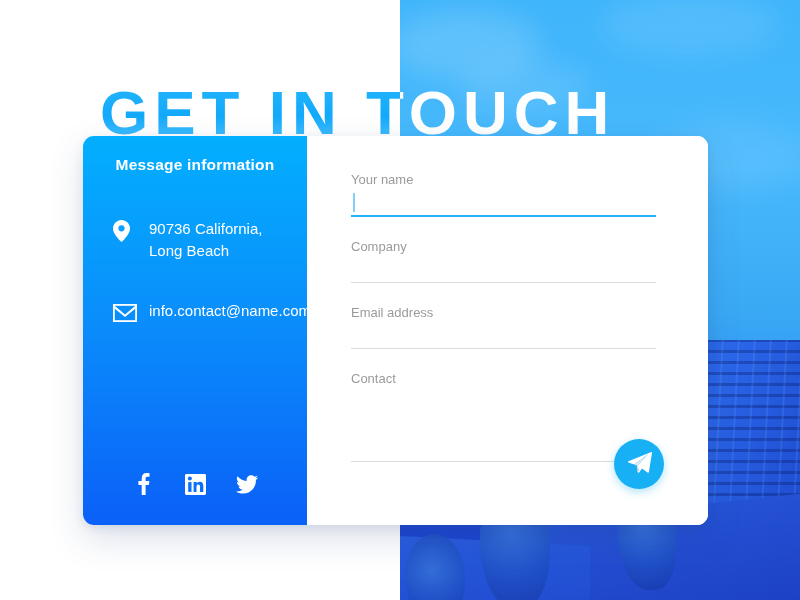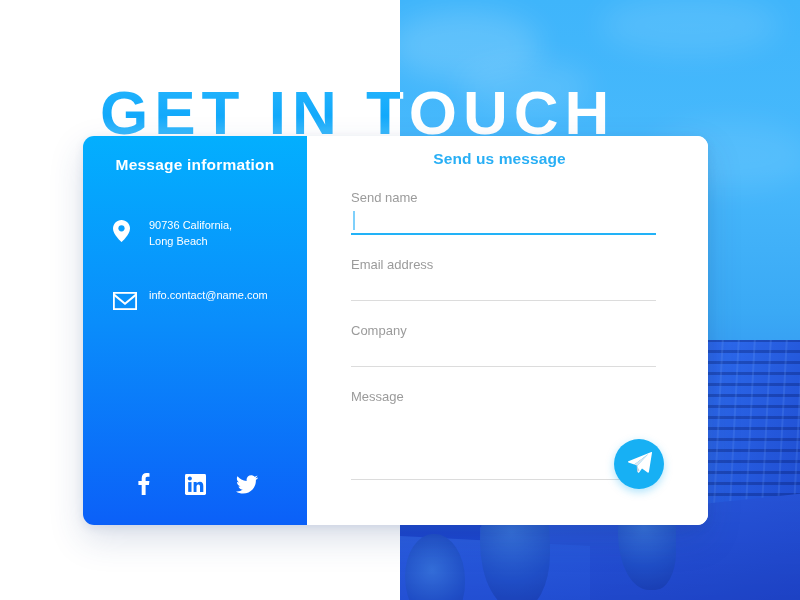--- a/index.html
+++ b/index.html
@@ -208,21 +208,21 @@
   }
   .info-row .ico {
     flex: 0 0 28px;
     width: 28px;
     height: 26px;
     display: flex;
     align-items: center;
     justify-content: flex-start;
   }
   .info-row .txt {
-    font-size: 11px;
+    font-size: 15px;
     line-height: 1.45;
     color: #ffffff;
     padding-left: 8px;
     white-space: pre-line;
   }
   .socials {
     position: absolute;
     left: 0;
     bottom: 30px;
     width: 100%;
@@ -447,41 +447,40 @@
         </span>
         <span class="s-ico">
           <svg width="25" height="21" viewBox="0 0 25 21" aria-hidden="true">
             <path d="M25 2.5c-.9.4-1.9.7-2.9.8 1.1-.6 1.9-1.7 2.3-2.9-1 .6-2.1 1-3.3 1.3C20.1.6 18.7 0 17.2 0c-2.9 0-5.2 2.3-5.2 5.2 0 .4 0 .8.1 1.2C7.8 6.2 4.1 4.2 1.7 1.2c-.5.8-.7 1.7-.7 2.6 0 1.8.9 3.4 2.3 4.3-.8 0-1.6-.3-2.3-.7v.1c0 2.5 1.8 4.6 4.2 5.1-.4.1-.9.2-1.4.2-.3 0-.7 0-1-.1.7 2.1 2.6 3.6 4.9 3.6-1.8 1.4-4 2.2-6.5 2.2-.4 0-.8 0-1.2-.1 2.3 1.5 5.1 2.4 8 2.4 9.4 0 14.6-7.8 14.6-14.6v-.7c1-.7 1.9-1.6 2.6-2.6z" fill="#ffffff"></path>
           </svg>
         </span>
       </div>
     </div>
 
     <div class="form-panel">
-      <h2 class="form-title">Send us message</h2>
 
       <div class="field active">
-        <span class="field-label">Send name</span>
+        <span class="field-label">Your name</span>
         <div class="field-line">
           <span class="caret"></span>
         </div>
       </div>
 
       <div class="field">
+        <span class="field-label">Company</span>
+        <div class="field-line"></div>
+      </div>
+
+      <div class="field">
         <span class="field-label">Email address</span>
         <div class="field-line"></div>
       </div>
 
-      <div class="field">
-        <span class="field-label">Company</span>
-        <div class="field-line"></div>
-      </div>
-
       <div class="field message">
-        <span class="field-label">Message</span>
+        <span class="field-label">Contact</span>
         <div class="field-line"></div>
       </div>
 
       <button class="send-btn">
         <span>
           <svg width="25" height="23" viewBox="0 0 25 23" aria-hidden="true">
             <path d="M24.3 1.1L1.4 10.2c-.6.2-.6 1 0 1.2l5.9 2.1 14-10.4-11.1 11.6.5 6.4c.1.7 1 .9 1.4.3l2.9-3.9 5.6 4.1c.5.4 1.2.1 1.3-.5L25 1.8c.1-.6-.3-.9-.7-.7z" fill="#ffffff"></path>
             <path d="M7.3 13.5l14-10.4-11.1 11.6z" fill="#dfe7ef"></path>
             <path d="M10.2 20.9l-.5-6.4 2.9 5z" fill="#c3cfdc"></path>
           </svg>

